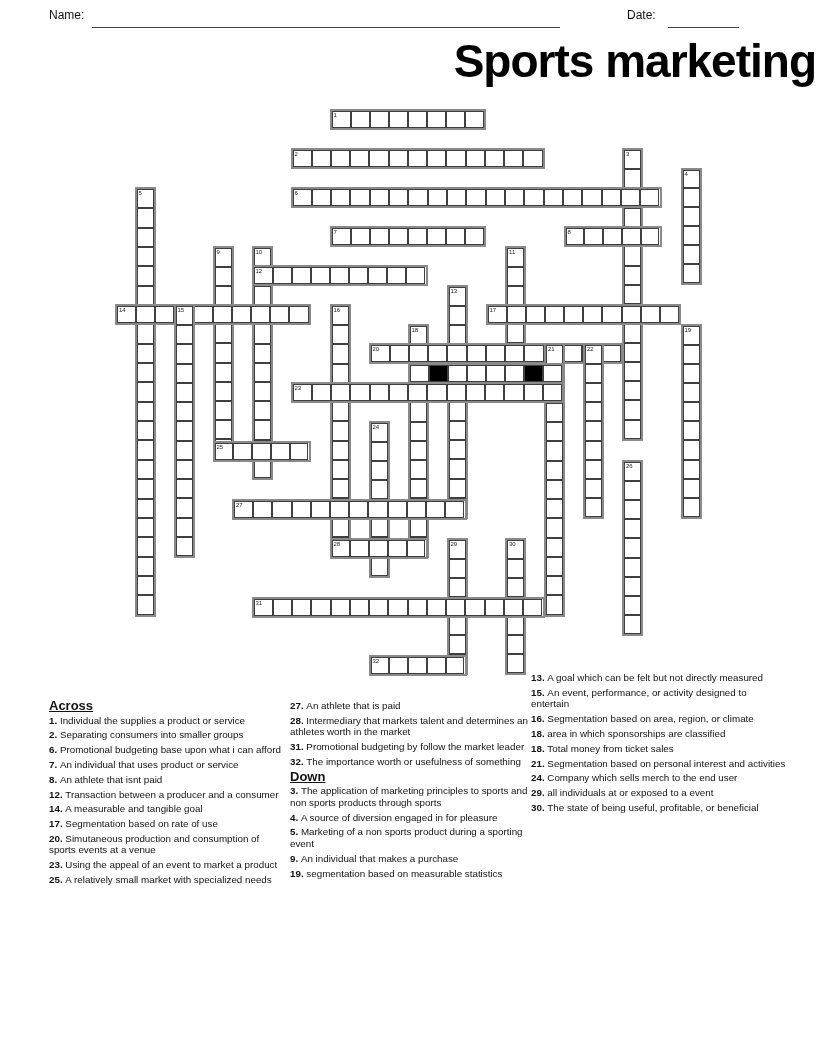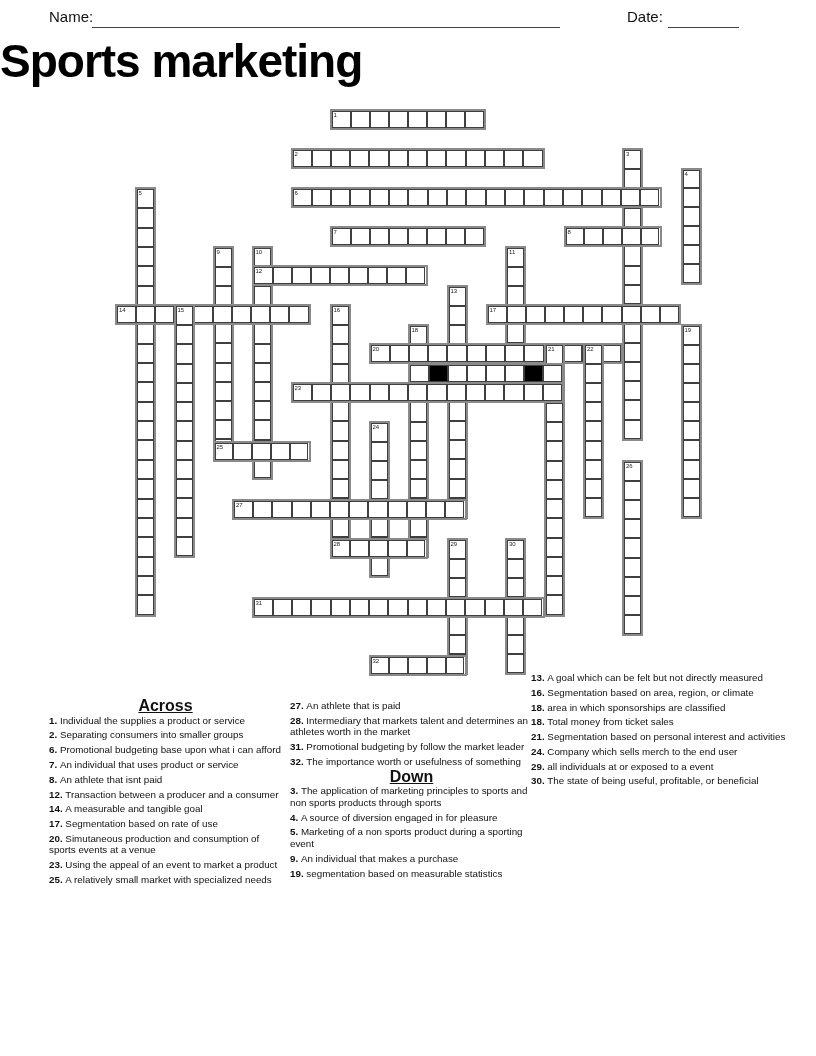--- a/index.html
+++ b/index.html
@@ -1,29 +1,29 @@
 <!DOCTYPE html>
 <html><head>
 <meta charset="utf-8">
 <style>
   html,body{margin:0;padding:0;}
   body{
     width:816px;height:1056px;background:#ffffff;position:relative;
     font-family:"Liberation Sans",sans-serif;color:#000;
   }
   
-  .hdr-label{position:absolute;font-size:15px;color:#111;}
+  .hdr-label{position:absolute;font-size:12px;color:#111;}
   .hdr-line{position:absolute;border-bottom:1.4px solid #444;height:18px;}
   #name-label{left:49px;top:8px;}
   #name-line{left:92px;top:9px;width:468px;}
   #date-label{left:627px;top:8px;}
   #date-line{left:668px;top:9px;width:71px;}
   
   #title{
-    position:absolute;left:0;top:34px;width:816px;text-align:left;
+    position:absolute;left:0;top:34px;width:816px;text-align:right;
     font-size:46px;font-weight:bold;letter-spacing:-1px;color:#000;
   }
   
   #grid{position:absolute;left:0;top:0;width:816px;height:700px;}
   .word{position:absolute;display:flex;box-sizing:border-box;border:2px solid #8a8a8a;background:#fff;}
   .word.across{flex-direction:row;}
   .word.down{flex-direction:column;}
   .cell{
     box-sizing:border-box;border:1px solid #3f3f3f;background:#fff;
     position:relative;flex:1 1 auto;
@@ -31,21 +31,21 @@
   .cell.black{background:#000;}
   .cellnum{
     position:absolute;left:1px;top:0px;font-size:6px;line-height:7px;
     color:#222;font-family:"Liberation Sans",sans-serif;
   }
   
   .clue-col{position:absolute;font-size:9.8px;line-height:11.6px;color:#111;}
   #clue-col-1{left:49px;top:700px;width:233px;}
   #clue-col-2{left:290px;top:700px;width:243px;}
   #clue-col-3{left:531px;top:672px;width:256px;}
-  .clue-heading{font-weight:bold;text-decoration:underline;margin:0 0 3px 0;font-size:16px;text-align:center;}
+  .clue-heading{font-weight:bold;text-decoration:underline;margin:0 0 3px 0;font-size:13px;}
   .clue{margin:0 0 3.2px 0;}
   .clue b{font-weight:bold;}
 </style>
 </head>
 <body>
 
 <span class="hdr-label" id="name-label">Name:</span>
 <span class="hdr-line" id="name-line"></span>
 <span class="hdr-label" id="date-label">Date:</span>
 <span class="hdr-line" id="date-line"></span>
@@ -553,20 +553,21 @@
     <p class="clue"><b>32. </b>The importance worth or usefulness of something</p>
     <p class="clue-heading">Down</p>
     <p class="clue"><b>3. </b>The application of marketing principles to sports and non sports products through sports</p>
     <p class="clue"><b>4. </b>A source of diversion engaged in for pleasure</p>
     <p class="clue"><b>5. </b>Marketing of a non sports product during a sporting event</p>
     <p class="clue"><b>9. </b>An individual that makes a purchase</p>
     <p class="clue"><b>19. </b>segmentation based on measurable statistics</p>
   </div>
 <div class="clue-col" id="clue-col-3">
     <p class="clue"><b>13. </b>A goal which can be felt but not directly measured</p>
+    <p class="clue"><b>15. </b>An event, performance, or activity designed to entertain</p>
     <p class="clue"><b>16. </b>Segmentation based on area, region, or climate</p>
     <p class="clue"><b>18. </b>area in which sponsorships are classified</p>
     <p class="clue"><b>18. </b>Total money from ticket sales</p>
     <p class="clue"><b>21. </b>Segmentation based on personal interest and activities</p>
     <p class="clue"><b>24. </b>Company which sells merch to the end user</p>
     <p class="clue"><b>29. </b>all individuals at or exposed to a event</p>
     <p class="clue"><b>30. </b>The state of being useful, profitable, or beneficial</p>
   </div>
 
 </body></html>

